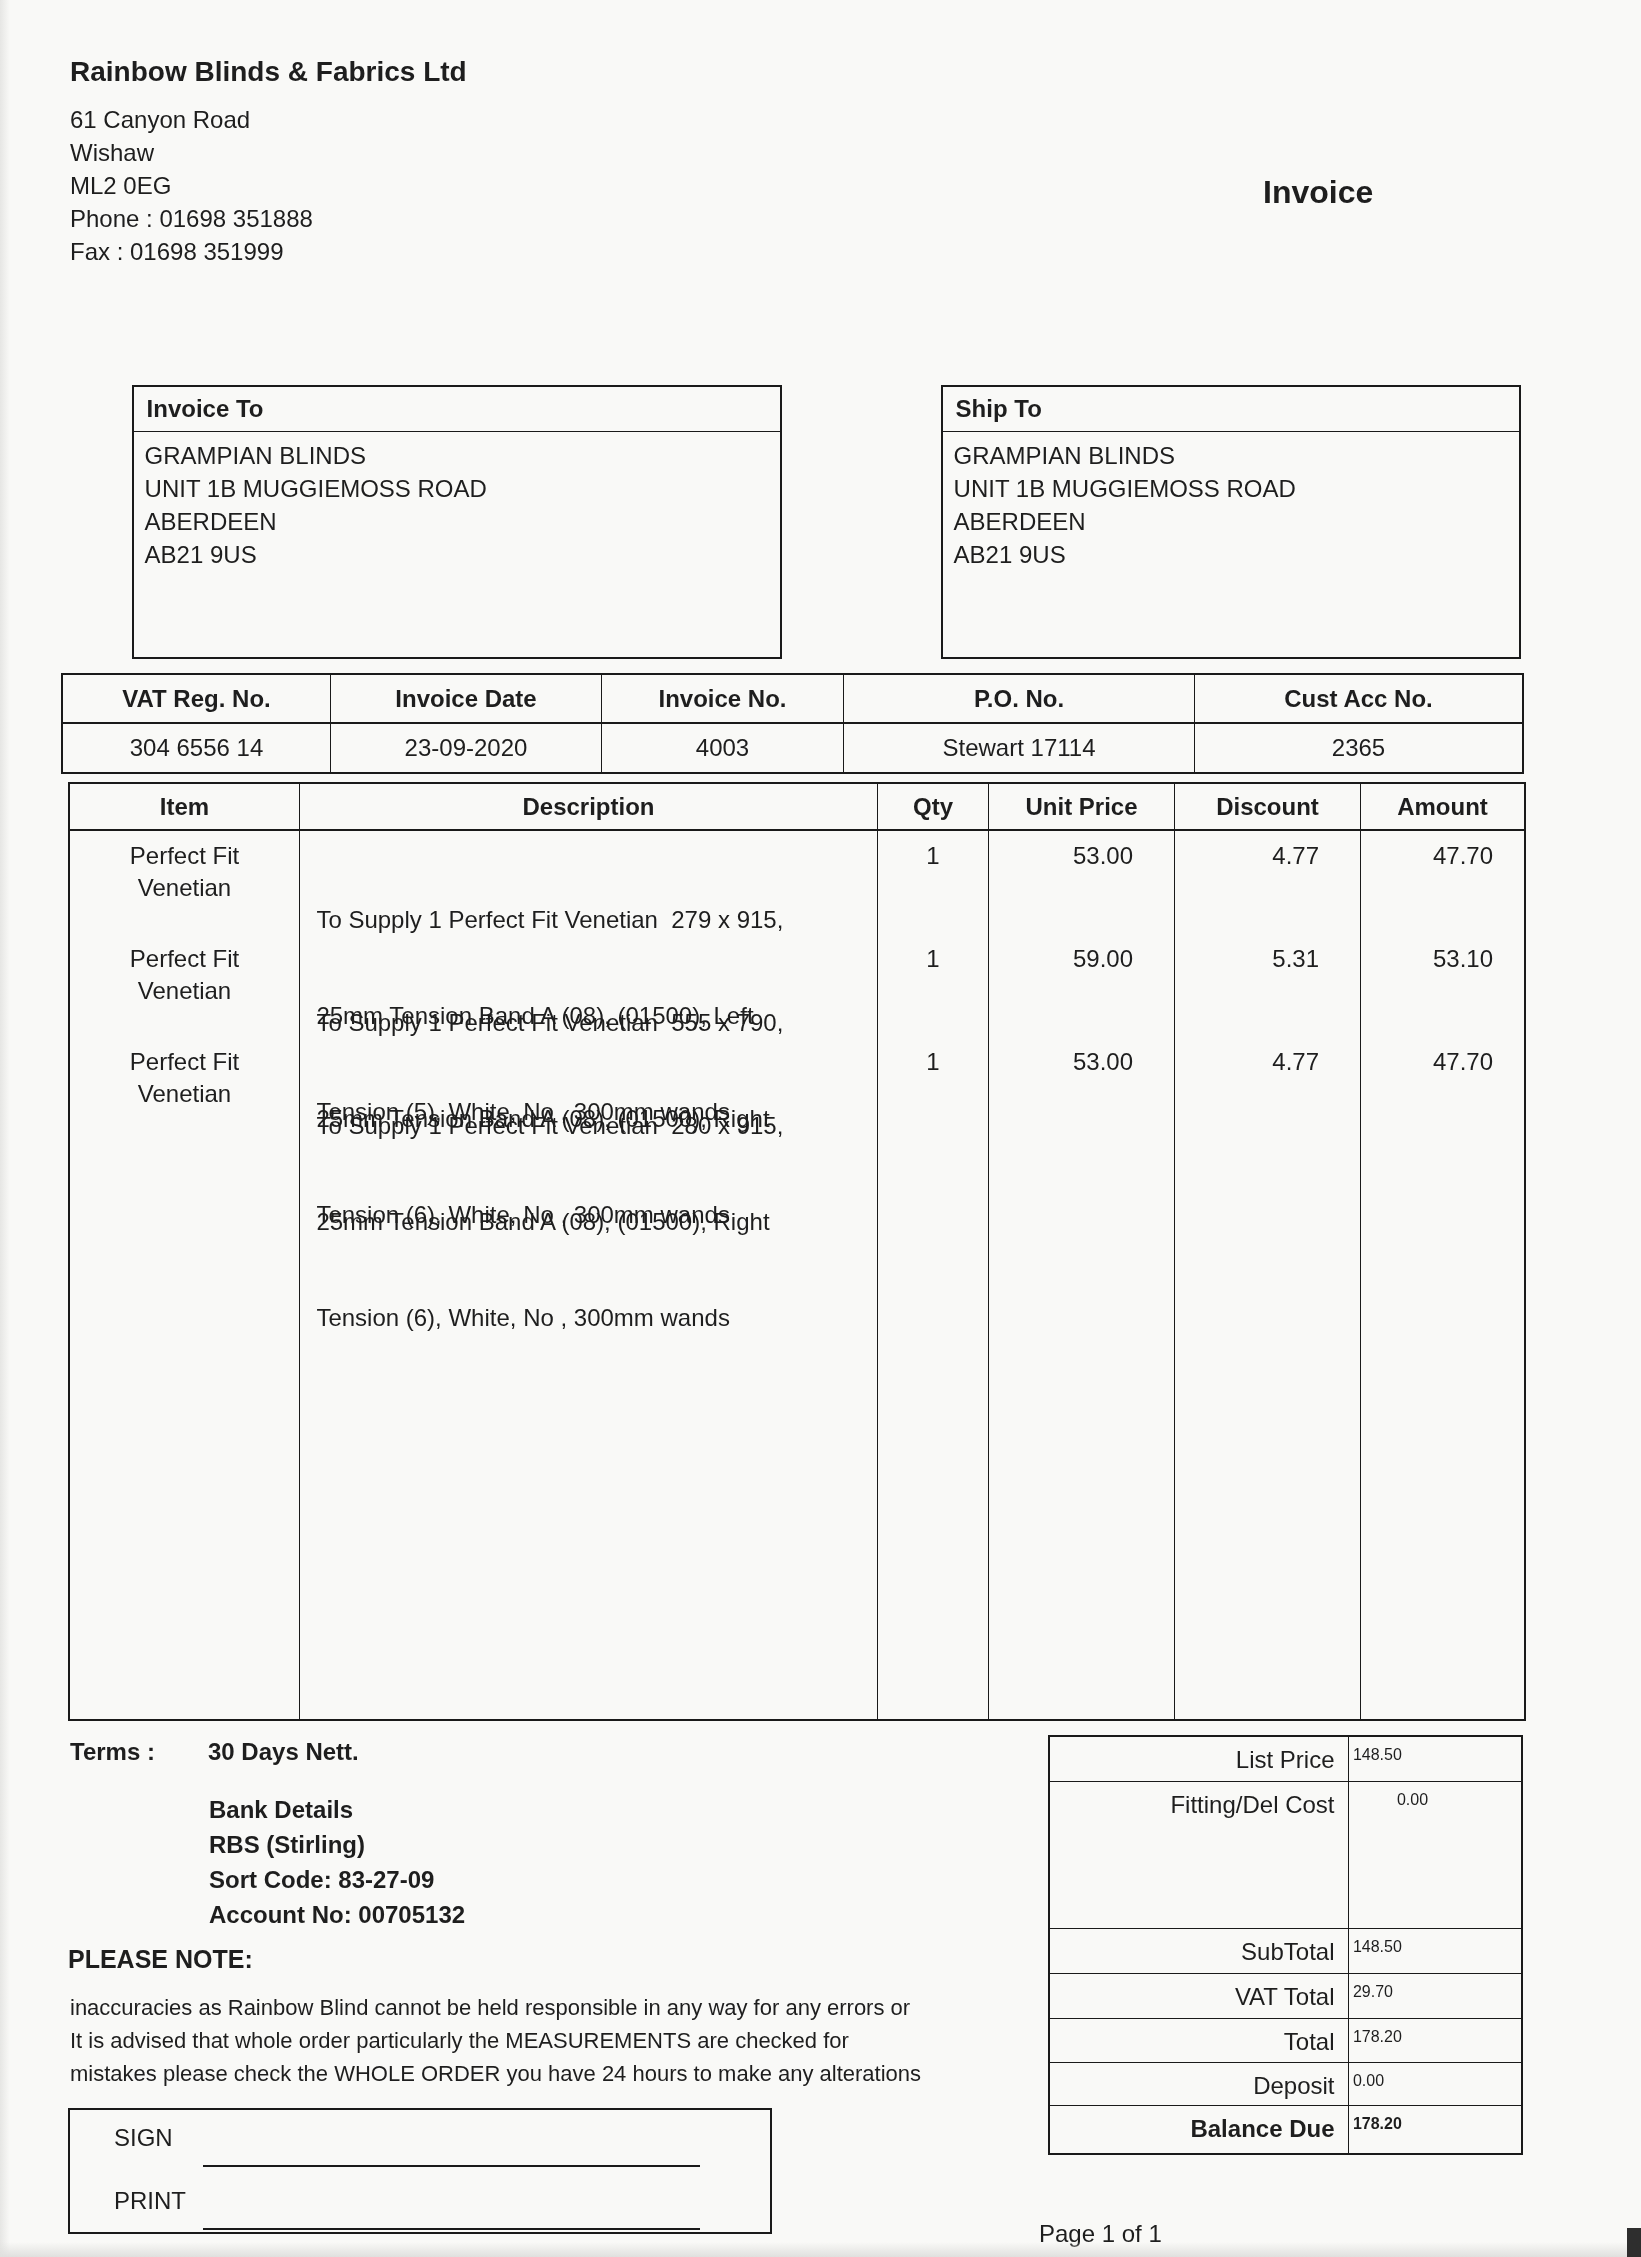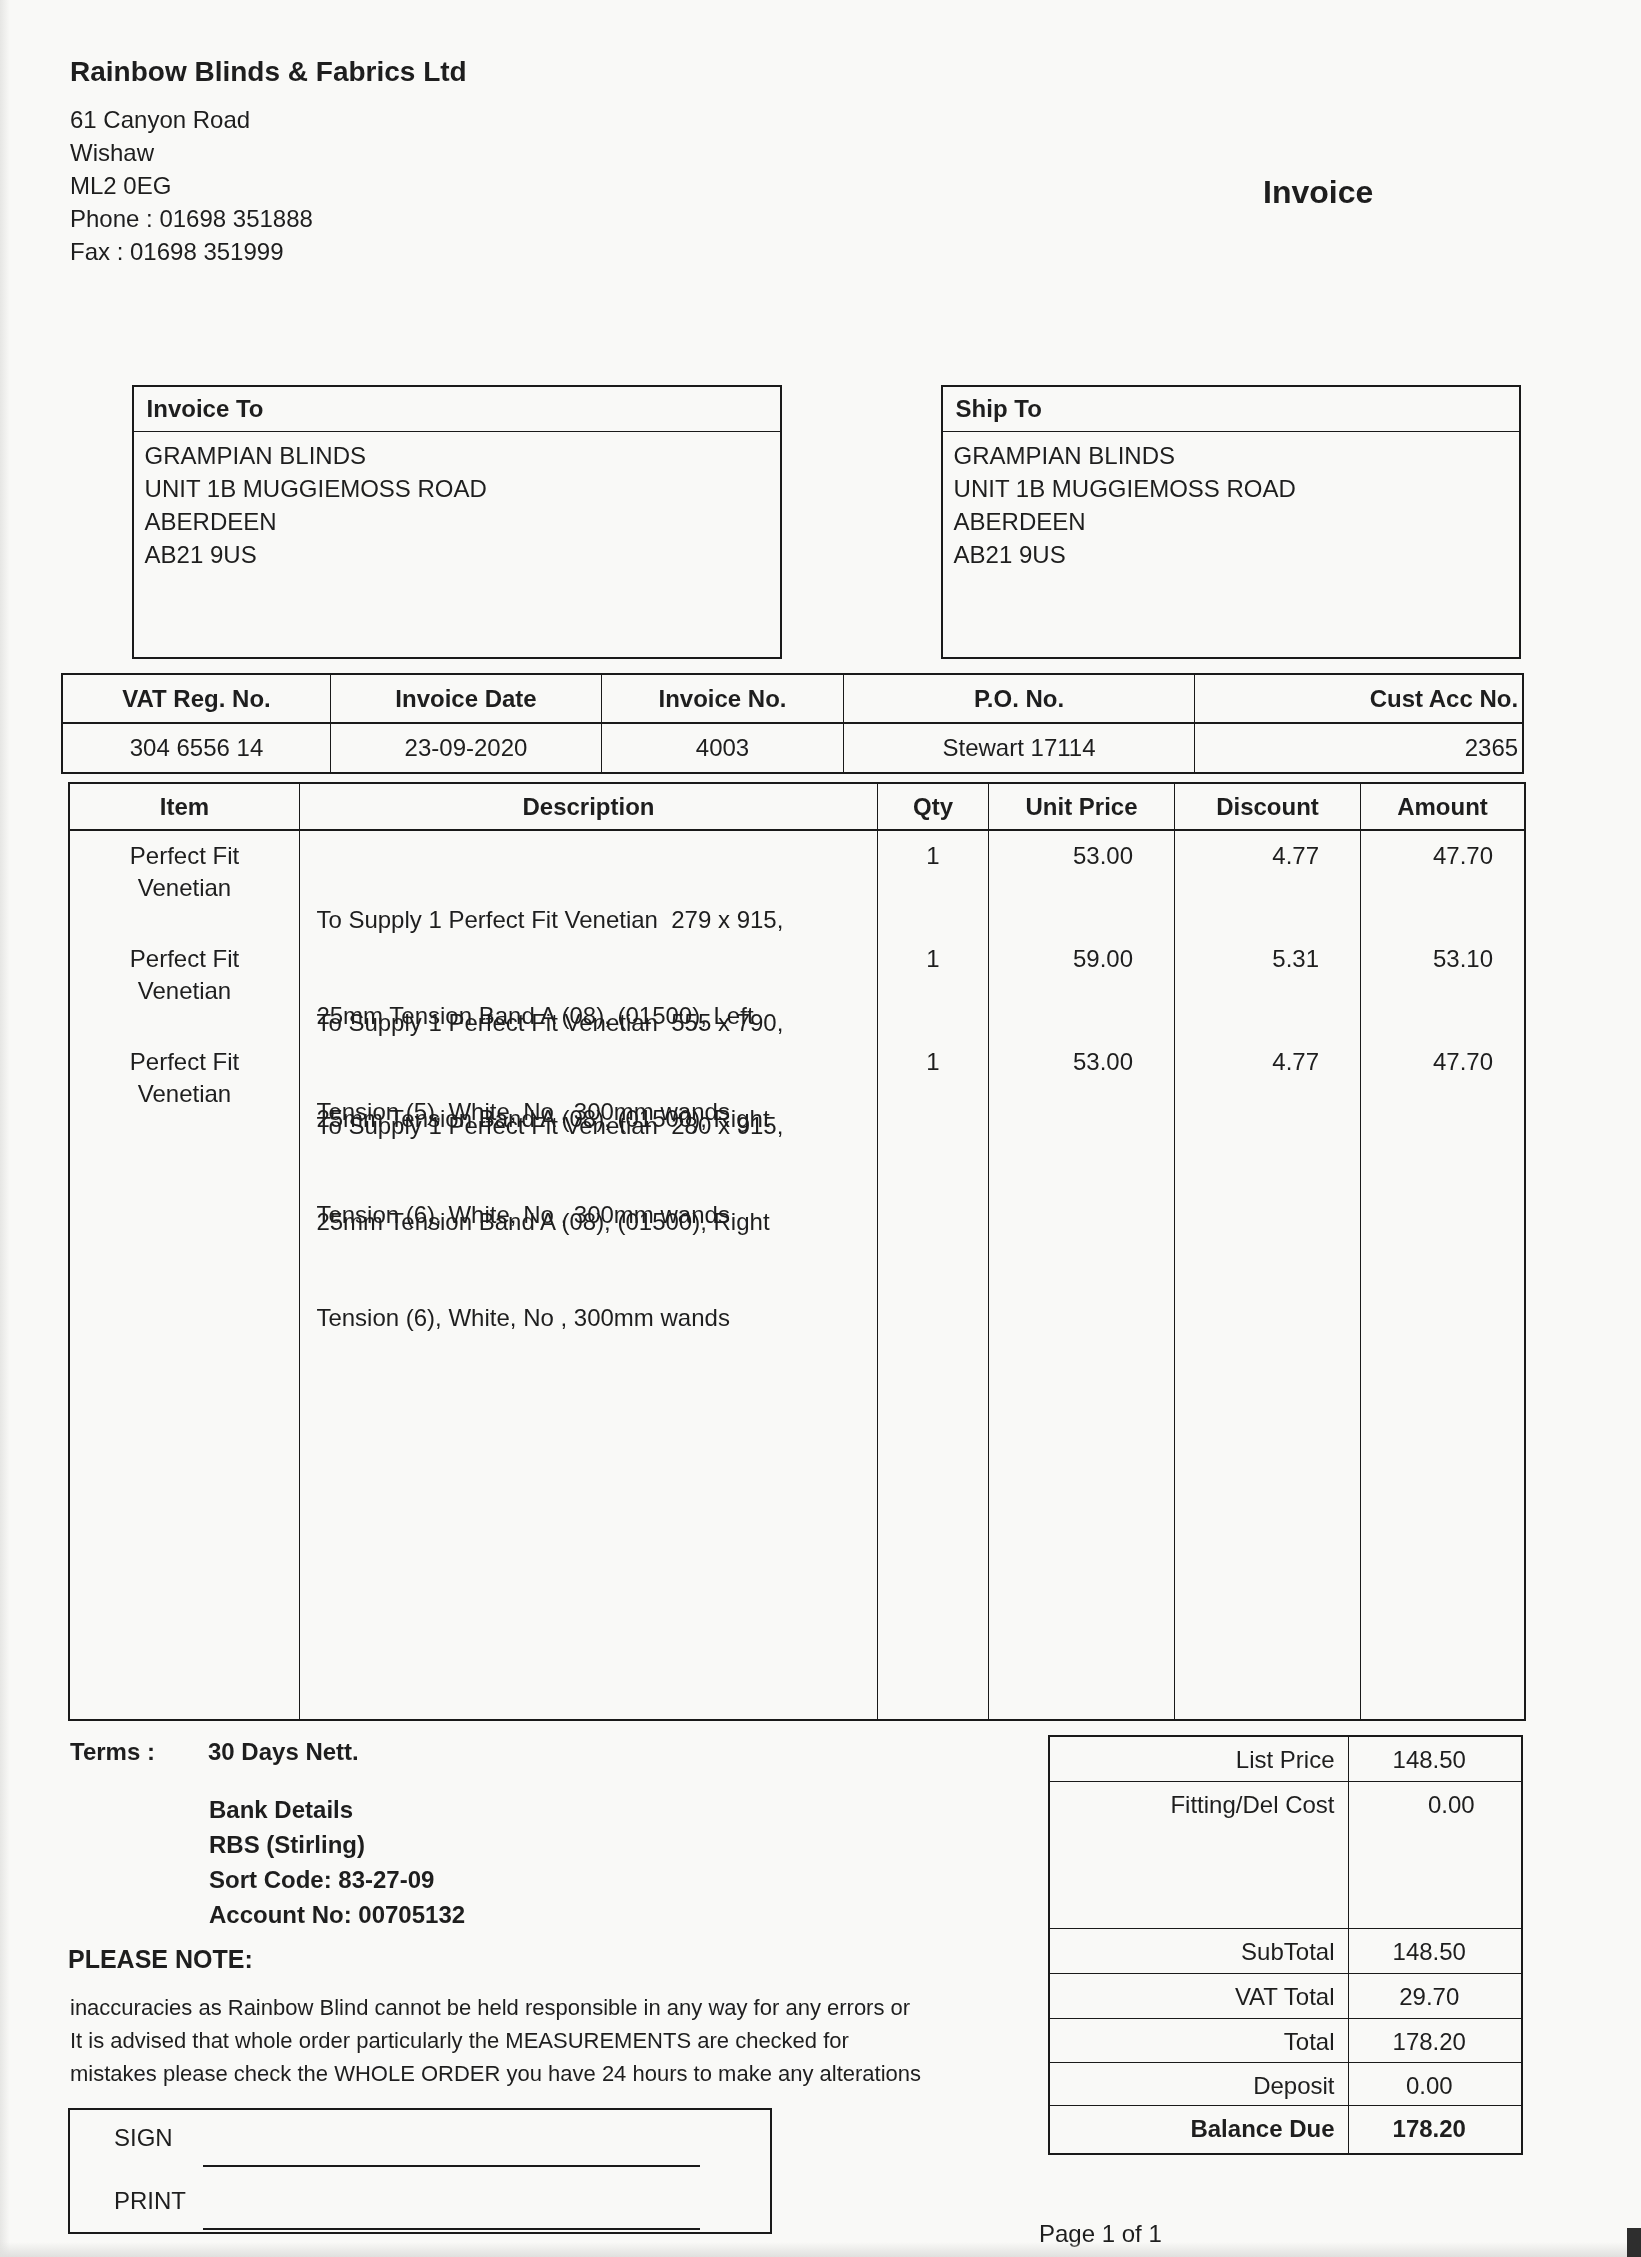--- a/index.html
+++ b/index.html
@@ -31,21 +31,21 @@
   .addr-box { position:absolute; border:2.9px solid #1a1a1a; }
   .box-head { font-size:24px; font-weight:bold; padding:7.7px 12.6px 8.7px 12.6px; border-bottom:1.9px solid #1a1a1a; }
   .box-body { padding:6.8px 10.6px; font-size:24px; line-height:33px; }
   #invoice-to { left:132px; top:385px; width:650px; height:274px; }
   #ship-to    { left:941px; top:385px; width:580px; height:274px; }
 
   
   .meta { position:absolute; left:61px; top:673px; width:1463px; border:2.9px solid #1a1a1a; }
   .mrow { display:grid; grid-template-columns:268px 271px 242px 351px 1fr; }
   .mcell { text-align:center; font-size:24px; padding:9.7px 3.9px; border-right:1.9px solid #1a1a1a; }
-  .mcell:last-child { border-right:none;text-align:right; }
+  .mcell:last-child { border-right:none; }
   .mrow.mhead .mcell { font-weight:bold; border-bottom:2.9px solid #1a1a1a; }
 
   
   .items { position:absolute; left:68px; top:782px; width:1458px; height:939px;
            border:2.9px solid #1a1a1a; display:flex; flex-direction:column; }
   .ihead { display:grid; grid-template-columns:230px 578px 111px 186px 186px 1fr;
            border-bottom:2.9px solid #1a1a1a; }
   .hcell { font-size:24px; font-weight:bold; text-align:center; padding:8.7px 1.9px;
            border-right:1.9px solid #1a1a1a; }
   .hcell:last-child { border-right:none; }
@@ -65,21 +65,21 @@
   .terms-value { position:absolute; left:208px; top:1738px; font-size:24px; font-weight:bold; }
   .bank { position:absolute; left:209px; top:1792px; font-size:24px; font-weight:bold; line-height:35px; }
   .note-head { position:absolute; left:68px; top:1945px; font-size:25px; font-weight:bold; }
   .note-body { position:absolute; left:70px; top:1991px; width:937px; font-size:22px; line-height:33px; }
 
   
   .totals { position:absolute; left:1048px; top:1735px; width:475px; border:2.9px solid #1a1a1a; background:#f9f9f7; }
   .trow { display:grid; grid-template-columns:299px 1fr; border-bottom:1.9px solid #1a1a1a; overflow:hidden; }
   .trow:last-child { border-bottom:none; }
   .tlabel { text-align:right; padding:8.7px 13.5px 3.9px 3.9px; font-size:24px; border-right:1.9px solid #1a1a1a; }
-  .tvalue { text-align:center; padding:8.7px 15.4px 3.9px 3.9px; font-size:24px; }
+  .tvalue { text-align:left; padding:8.7px 15.4px 3.9px 3.9px; font-size:16px; }
   .trow.bold .tlabel, .trow.bold .tvalue { font-weight:bold; }
 
   
   .sign-box { position:absolute; left:68px; top:2108px; width:704px; height:126px; border:2.9px solid #1a1a1a; }
   .sign-label  { position:absolute; left:44px; top:13.5px; font-size:24px; }
   .print-label { position:absolute; left:44px; top:77px; font-size:24px; }
   .sign-line  { position:absolute; left:133px; top:55px;  width:497px; border-bottom:2.9px solid #1a1a1a; }
   .print-line { position:absolute; left:133px; top:118px; width:497px; border-bottom:2.9px solid #1a1a1a; }
 
   .page-footer { position:absolute; left:1039px; top:2184px; font-size:24px;margin-top:36px; }

